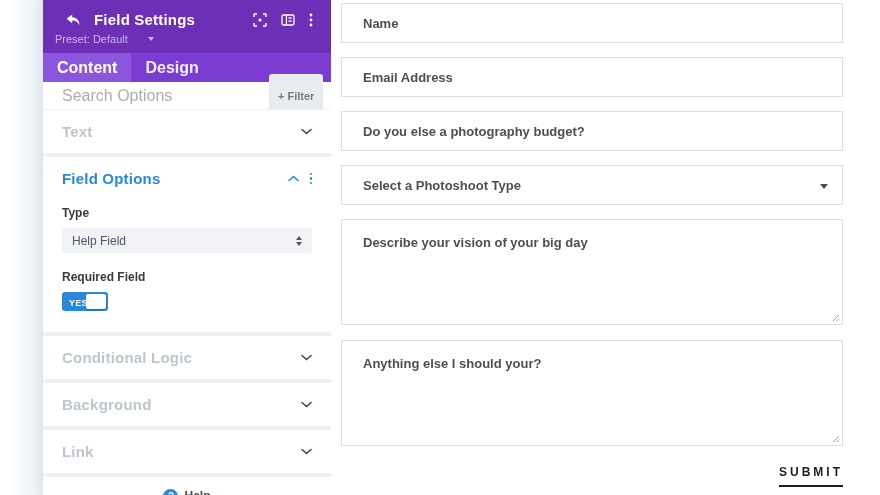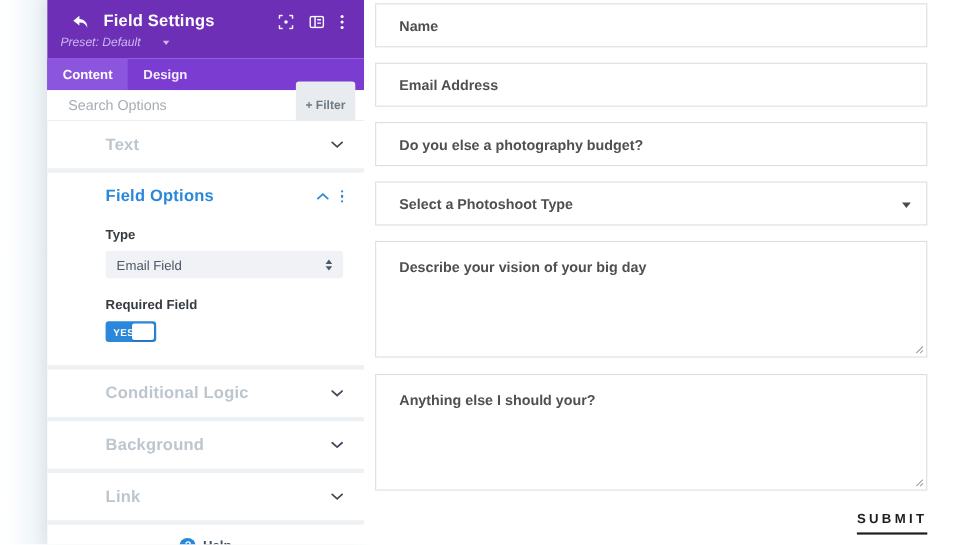--- a/index.html
+++ b/index.html
@@ -14,39 +14,39 @@
   .panel { position:absolute; left:43px; top:0; width:288px; height:495px;
            background:#ffffff; display:flex; flex-direction:column;
            box-shadow:0 0 14px rgba(40,60,80,.10); }
 
   .panel-header { background:#6d2fb5; color:#fff; padding:11px 12px 8px 12px; flex:0 0 auto; }
   .header-row { display:flex; align-items:center; }
   .back-btn { margin-left:11px; display:flex; align-items:center; cursor:pointer; }
   .header-title { font-size:15px; font-weight:700; margin-left:13px; letter-spacing:.2px; }
   .header-actions { margin-left:auto; display:flex; align-items:center; gap:14px; padding-right:6px; }
   .header-actions .icn { display:flex; align-items:center; }
-  .preset-row { margin-top:5px; font-size:11px; color:#cbb7ee; display:flex; align-items:center; gap:20px;font-style:italic; }
+  .preset-row { margin-top:5px; font-size:11px; color:#cbb7ee; display:flex; align-items:center; gap:20px; }
   .caret-down { width:0; height:0; border-left:3.5px solid transparent; border-right:3.5px solid transparent;
                 border-top:4px solid #cbb7ee; }
 
   .tabs { display:flex; background:#7b3dd1; height:29px; flex:0 0 auto; }
   .tab { padding:0 14px; display:flex; align-items:center; color:#f2ecfb;
-         font-size:12px; font-weight:700; cursor:pointer; }
+         font-size:16px; font-weight:700; cursor:pointer; }
   .tab.active { background:#8c55de; color:#ffffff; }
 
   .search-row { height:28px; display:flex; align-items:center; padding:0 8px 0 19px;
                 border-bottom:1px solid #edf0f3; flex:0 0 auto; background:#fff; }
-  .search-input { border:none; outline:none; flex:1; font-size:13px; color:#701a75;
+  .search-input { border:none; outline:none; flex:1; font-size:16px; color:#701a75;
                   font-family:"Liberation Sans",sans-serif; background:transparent; }
   .search-input::placeholder { color:#a6aeb6; }
   .filter-btn { background:#e8ecef; color:#717b85; font-size:11px; font-weight:600;
                 padding:16px 9px; border-radius:3px; cursor:pointer; white-space:nowrap; }
 
   .groups { flex:1 1 auto; background:#edf1f4; display:flex; flex-direction:column; overflow:hidden; }
-  .group { background:#ffffff; margin-bottom:4px; flex:0 0 auto;padding-left:34px; }
+  .group { background:#ffffff; margin-bottom:4px; flex:0 0 auto; }
   .group-header { height:43px; display:flex; align-items:center; padding:0 19px; cursor:pointer; }
   .group-title { font-size:15px; font-weight:600; color:#bdc6ce; letter-spacing:.2px; }
   .group.open .group-title { color:#2b87da; }
   .group-header .spacer { flex:1; }
   .kebab-blue { display:flex; flex-direction:column; gap:2px; margin-left:11px; cursor:pointer; }
   .kebab-blue i { width:2.5px; height:2.5px; border-radius:50%; background:#2b87da; }
 
   .group-body { padding:0 19px 21px 19px; }
   .opt-label { font-size:12px; font-weight:700; color:#363b41; margin:6px 0 8px; }
   .select-control { height:25px; background:#f0f2f5; border-radius:3px; display:flex;
@@ -167,21 +167,21 @@
           </svg>
         <span class="kebab-blue">
             <i></i>
             <i></i>
             <i></i>
           </span>
       </div>
       <div class="group-body">
         <div class="opt-label">Type</div>
         <div class="select-control">
-          <span>Email Field</span>
+          <span>Help Field</span>
           <span class="select-arrows">
               <span class="up"></span>
               <span class="down"></span>
             </span>
         </div>
         <div class="opt-label required">Required Field</div>
         <div class="toggle">
           <span class="toggle-text">YES</span>
           <span class="toggle-knob"></span>
         </div>

